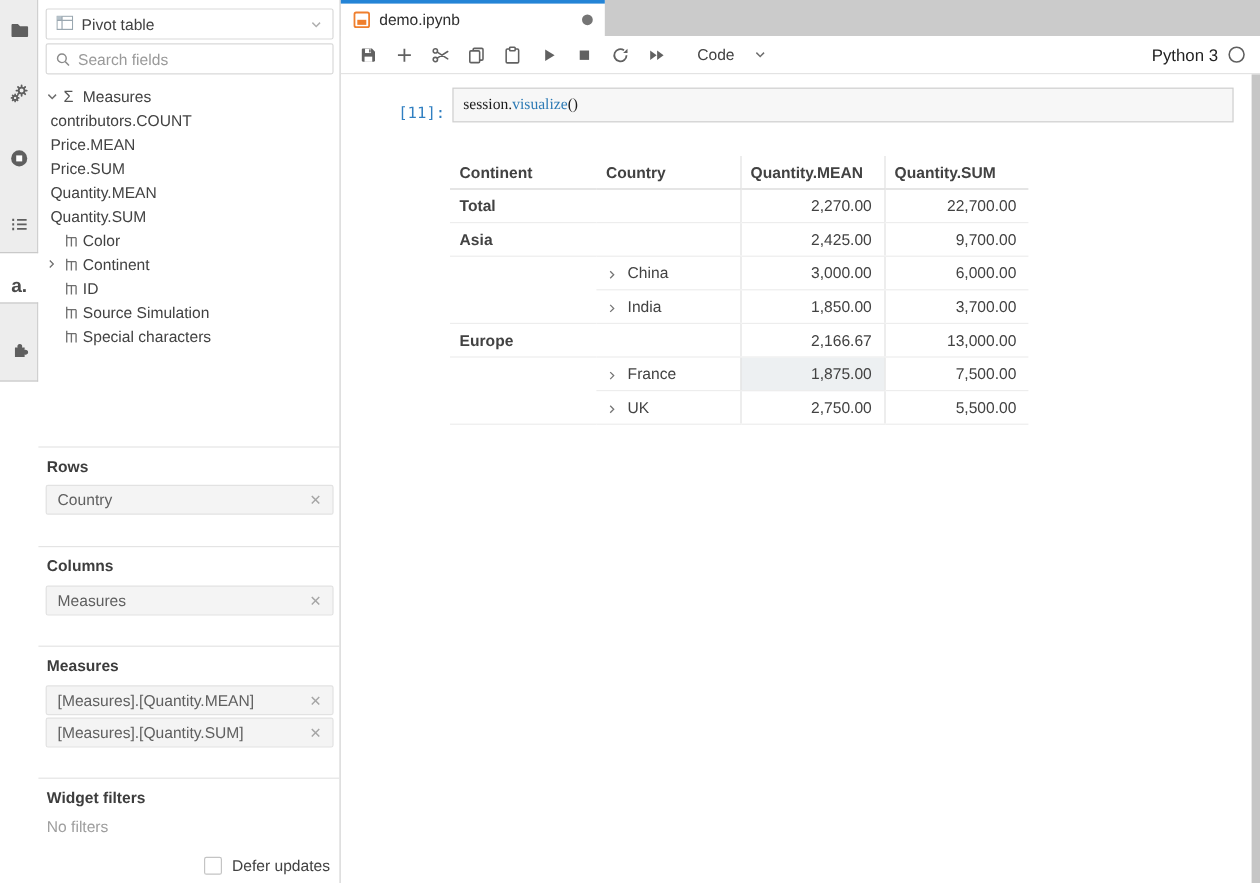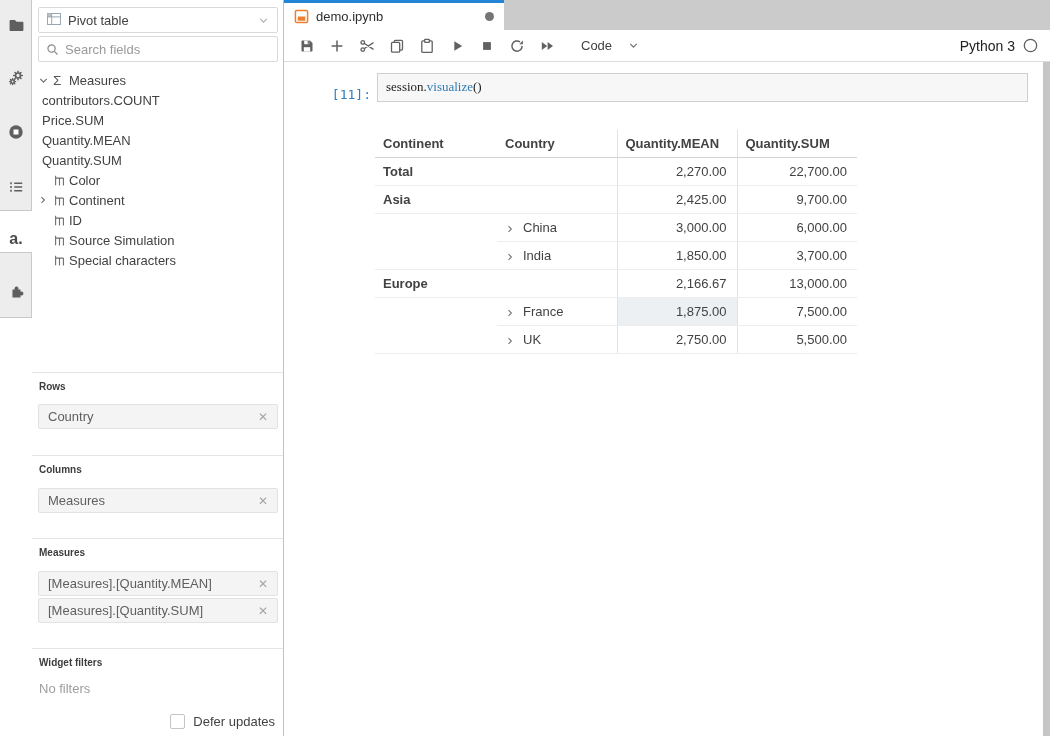--- a/index.html
+++ b/index.html
@@ -36,21 +36,21 @@
                       font-family:inherit; color:#424242; background:transparent; min-width:0; }
   .search-box input::placeholder { color:#9a9a9a; }
   .tree { position:absolute; top:70px; left:0; right:1px; }
   .tree-row { height:20px; display:flex; align-items:center; padding-left:6px; cursor:pointer; }
   .slot-caret { width:15px; display:flex; align-items:center; color:#6f6f6f; }
   .slot-icon  { width:16px; display:flex; align-items:center; color:#6f6f6f; }
   .sigma { font-size:13.5px; color:#555; width:16px; display:inline-block; }
   .tree-row.child { padding-left:10px; }
   .tree-label { white-space:nowrap; }
   .divider { position:absolute; left:0; width:100%; height:1px; background:#e4e4e4; }
-  .sec-title { position:absolute; left:7px; font-weight:700; font-size:10px; color:#3d3d3d; }
+  .sec-title { position:absolute; left:7px; font-weight:700; font-size:13px; color:#3d3d3d; }
   .chips { position:absolute; left:6px; width:240px; }
   .chip { height:25px; background:#f4f4f4; border:1px solid #e2e2e2; border-radius:2px;
           display:flex; align-items:center; padding:0 9px; margin-bottom:2px; color:#5f5f5f; }
   .chip-x { margin-left:auto; color:#a5a5a5; font-size:12px; cursor:pointer; }
   .muted { color:#9e9e9e; }
   .defer { position:absolute; top:714px; right:8px; display:flex; align-items:center; gap:8px; }
   .checkbox { width:15px; height:15px; border:1px solid #c4c4c4; border-radius:2px;
               background:#fff; cursor:pointer; }
 
   
@@ -175,20 +175,23 @@
               <path d="M2.5 4.2L6 7.7l3.5-3.5"></path>
             </svg>
           </span>
           <span class="sigma">Σ</span>
           <span class="tree-label">Measures</span>
         </div>
         <div class="tree-row child">
           <span class="tree-label">contributors.COUNT</span>
         </div>
         <div class="tree-row child">
+          <span class="tree-label">Price.MEAN</span>
+        </div>
+        <div class="tree-row child">
           <span class="tree-label">Price.SUM</span>
         </div>
         <div class="tree-row child">
           <span class="tree-label">Quantity.MEAN</span>
         </div>
         <div class="tree-row child">
           <span class="tree-label">Quantity.SUM</span>
         </div>
         <div class="tree-row hier">
           <span class="slot-caret"></span>

